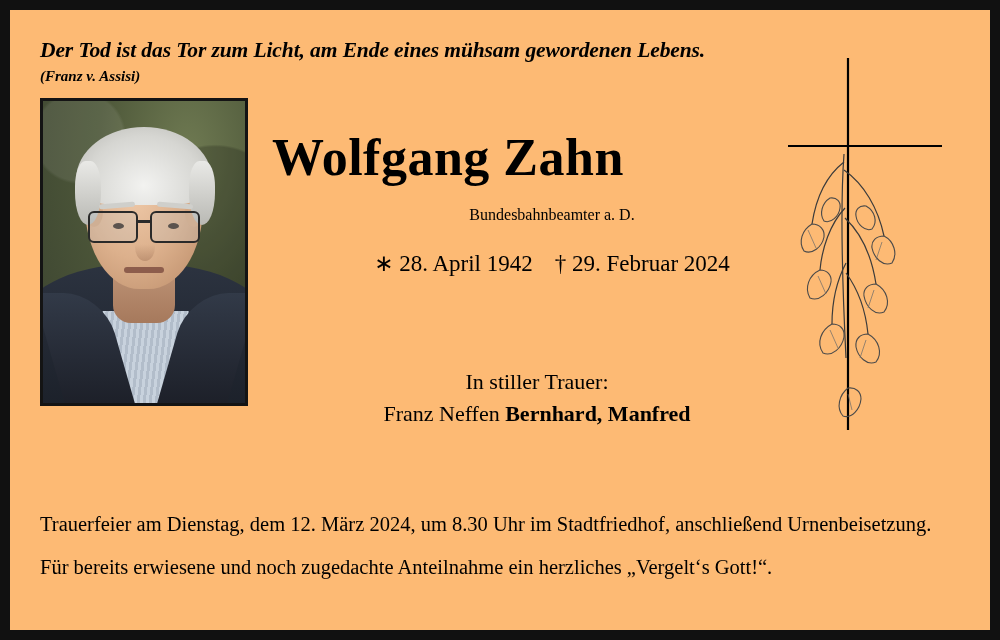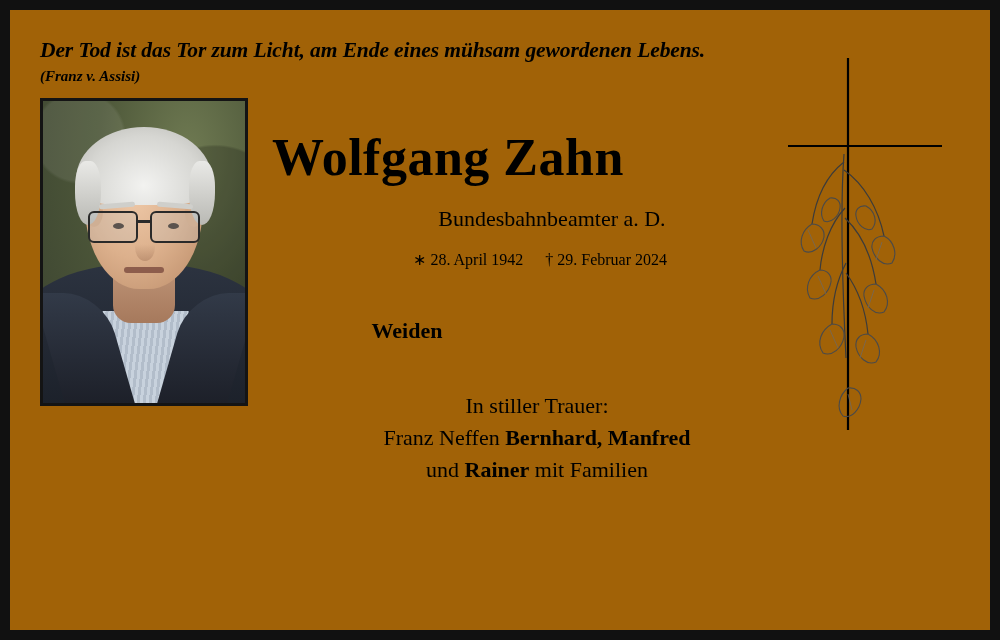--- a/index.html
+++ b/index.html
@@ -11,21 +11,21 @@
     width: 1000px;
     height: 640px;
     overflow: hidden;
     font-family: "Liberation Serif", serif;
   }
   .notice {
     position: relative;
     box-sizing: border-box;
     width: 1000px;
     height: 640px;
-    background: #a16207;
+    background: #fdba74;
     border: 10px solid #111111;
     padding: 0;
   }
   .inner {
     position: relative;
     width: 100%;
     height: 100%;
     box-sizing: border-box;
   }
 
@@ -235,47 +235,47 @@
     font-weight: bold;
     letter-spacing: 0.5px;
     color: #000;
   }
   .profession {
     position: absolute;
     left: 262px;
     top: 196px;
     width: 560px;
     text-align: center;
-    font-size: 22px;
+    font-size: 16px;
     color: #000;
   }
   .dates {
     position: absolute;
-    left: 250px;
+    left: 262px;
     top: 240px;
     width: 560px;
     text-align: center;
-    font-size: 16px;
+    font-size: 23px;
     color: #000;
   }
   .dates .sep { display: inline-block; width: 22px; }
   .place {
     position: absolute;
     left: 262px;
     top: 308px;
     width: 270px;
     text-align: center;
     font-size: 22px;
     font-weight: bold;
     color: #000;
   }
   .mourning {
     position: absolute;
     left: 262px;
-    top: 380px;
+    top: 356px;
     width: 530px;
     text-align: center;
     font-size: 22px;
     line-height: 32px;
     color: #000;
   }
   .mourning .line-intro { text-align: center; }
   .mourning b { font-weight: bold; margin-top: 10px; }
 
   
@@ -334,29 +334,25 @@
       </div>
     </div>
 
     <div class="name">Wolfgang Zahn</div>
     <div class="profession">Bundesbahnbeamter a. D.</div>
 
     <div class="dates">
       <span>∗ 28. April 1942</span><span class="sep"></span><span>† 29. Februar 2024</span>
     </div>
 
-    <div class="place">Weiden</div>
 
     <div class="mourning">
       <div class="line-intro">In stiller Trauer:</div>
       <div>
         <span>Franz Neffen </span><b>Bernhard, Manfred</b>
-      </div>
-      <div>
-        <span>und </span><b>Rainer</b><span> mit Familien</span>
       </div>
     </div>
 
     <div class="cross-wrap">
       <svg width="180" height="390" viewBox="0 0 180 390">
         <g stroke="#000" stroke-width="2.2" fill="none">
           <line x1="62" y1="0" x2="62" y2="372"></line>
           <line x1="2" y1="88" x2="156" y2="88"></line>
         </g>
         <g stroke="#3b3b3b" stroke-width="1.2" fill="none">
@@ -384,15 +380,19 @@
           <path d="M96 184 l-6 18"></path>
           <path d="M32 218 l8 18"></path>
           <path d="M88 232 l-6 18"></path>
           <path d="M44 272 l8 18"></path>
           <path d="M80 282 l-6 18"></path>
           <path d="M62 336 l4 16"></path>
         </g>
       </svg>
     </div>
 
+    <div class="footer">
+      <div class="p1">Trauerfeier am Dienstag, dem 12. März 2024, um 8.30 Uhr im Stadtfriedhof, anschließend Urnenbeisetzung.</div>
+      <div class="p2">Für bereits erwiesene und noch zugedachte Anteilnahme ein herzliches „Vergelt‘s Gott!“.</div>
+    </div>
 
   </div>
 </div>
 
 </body></html>

